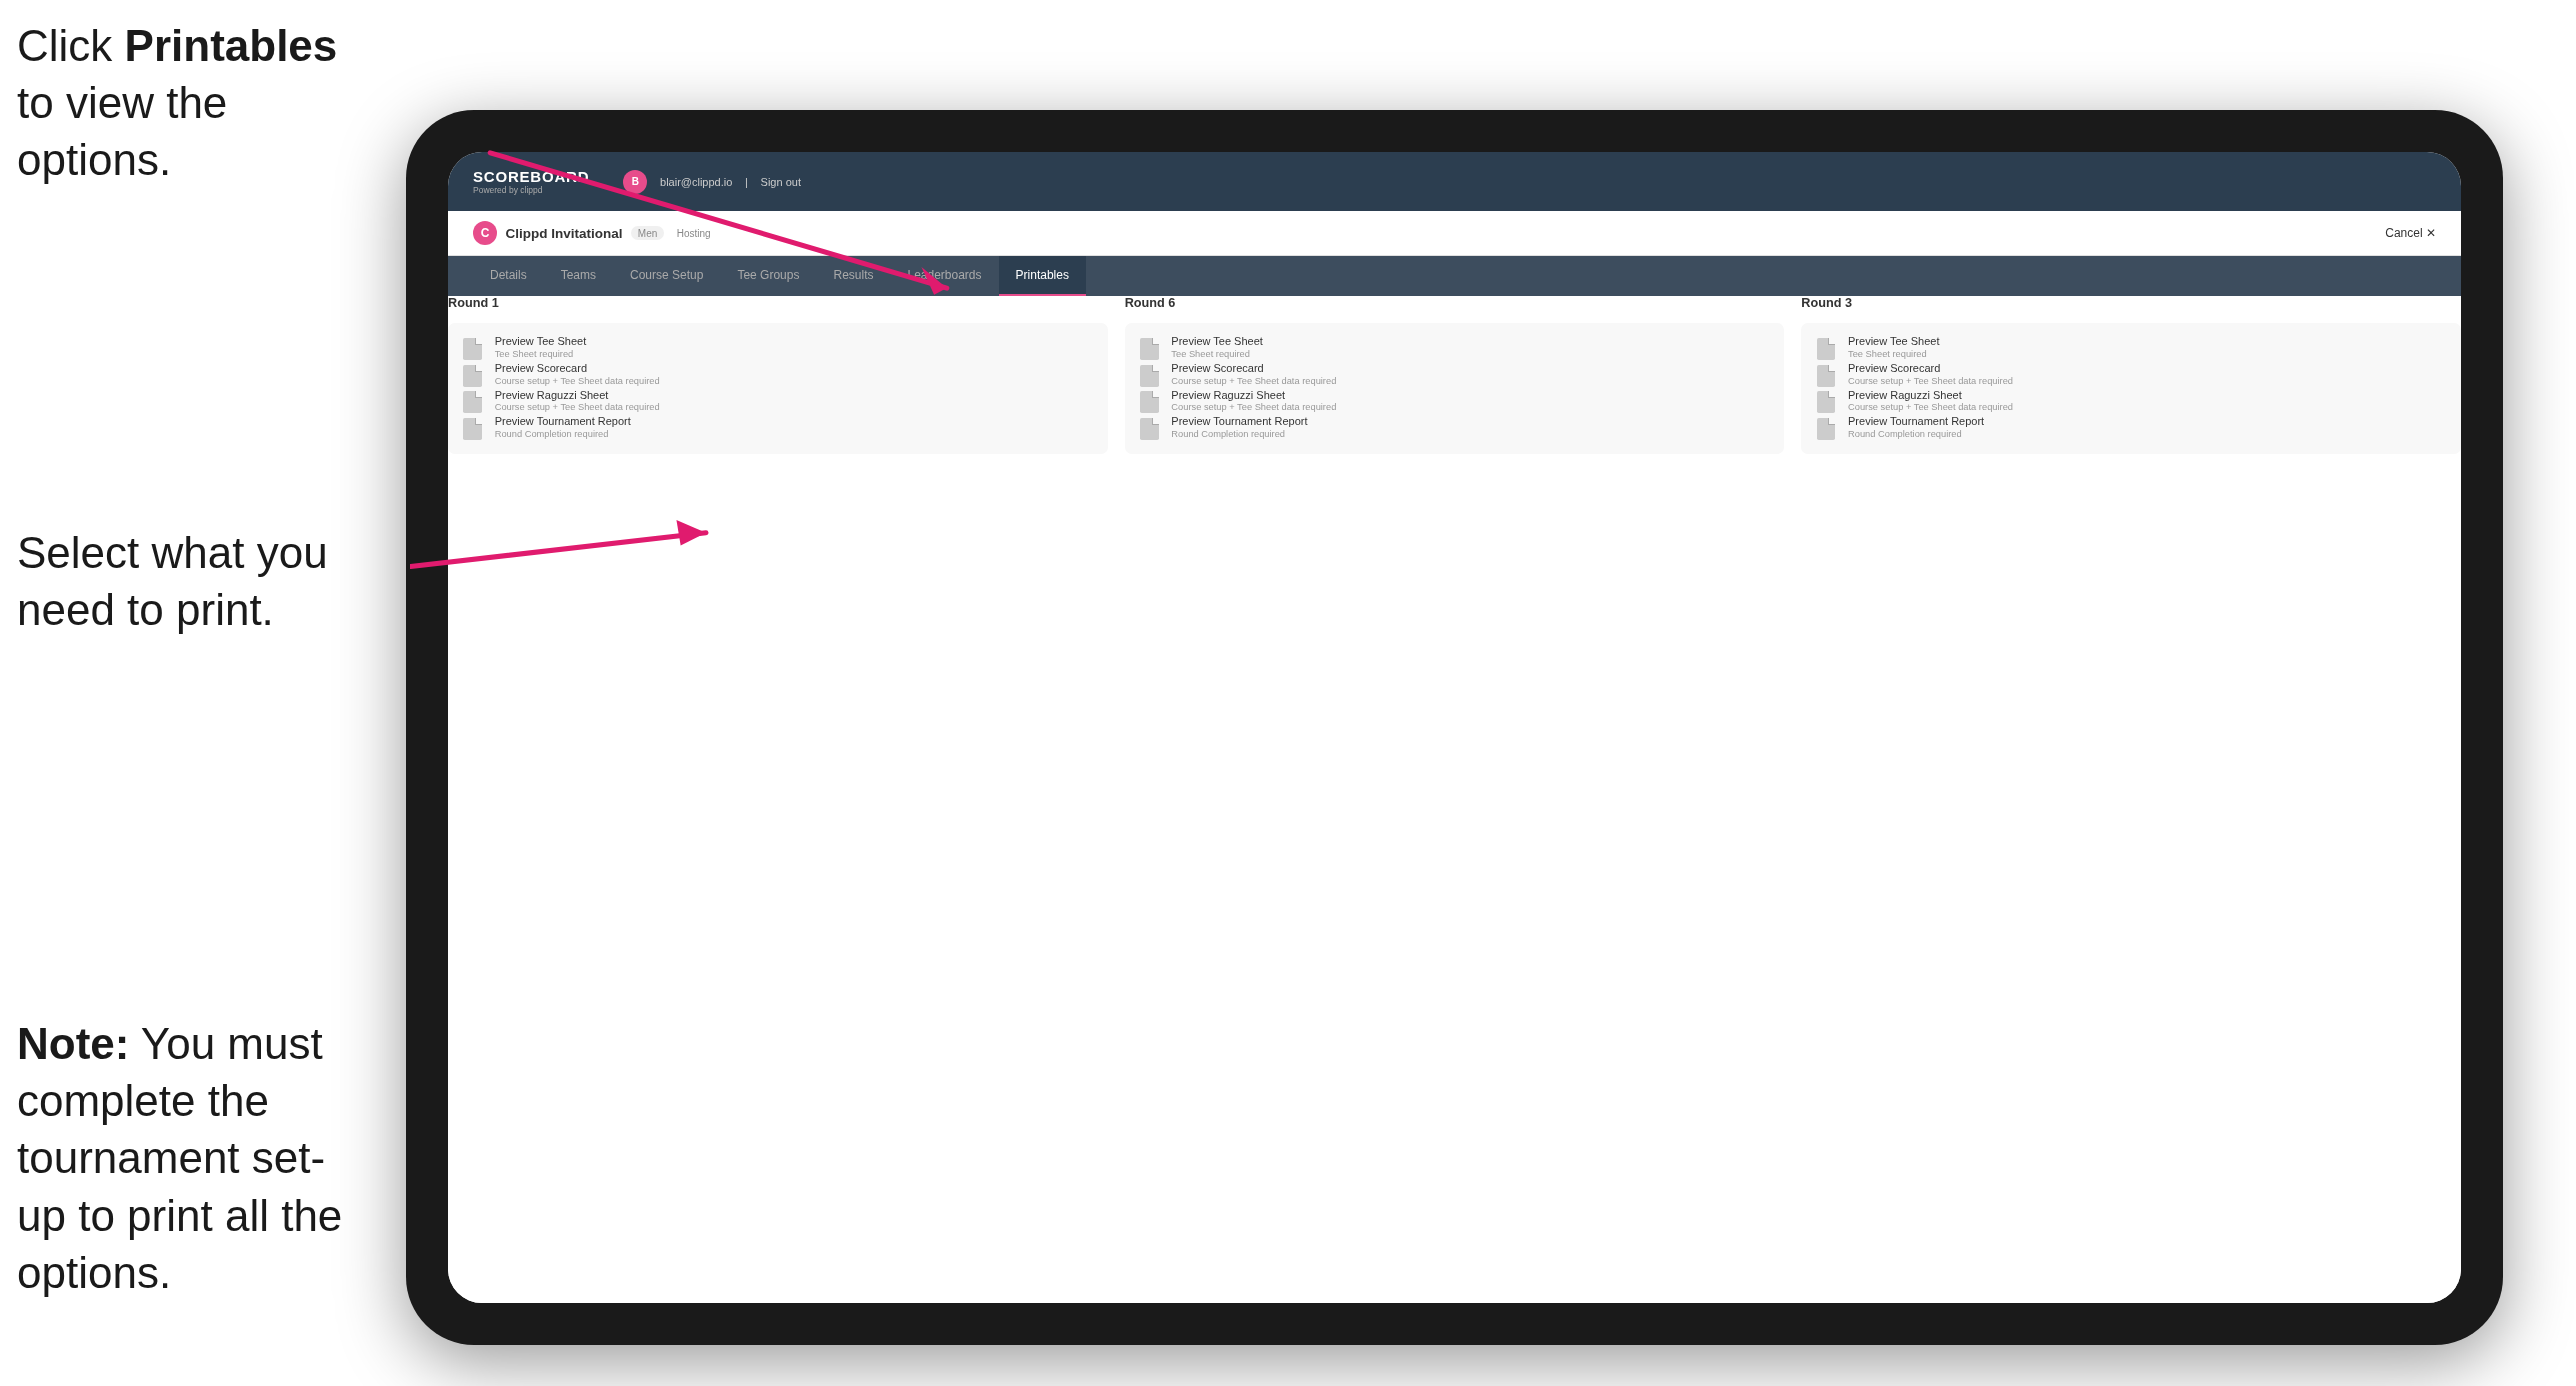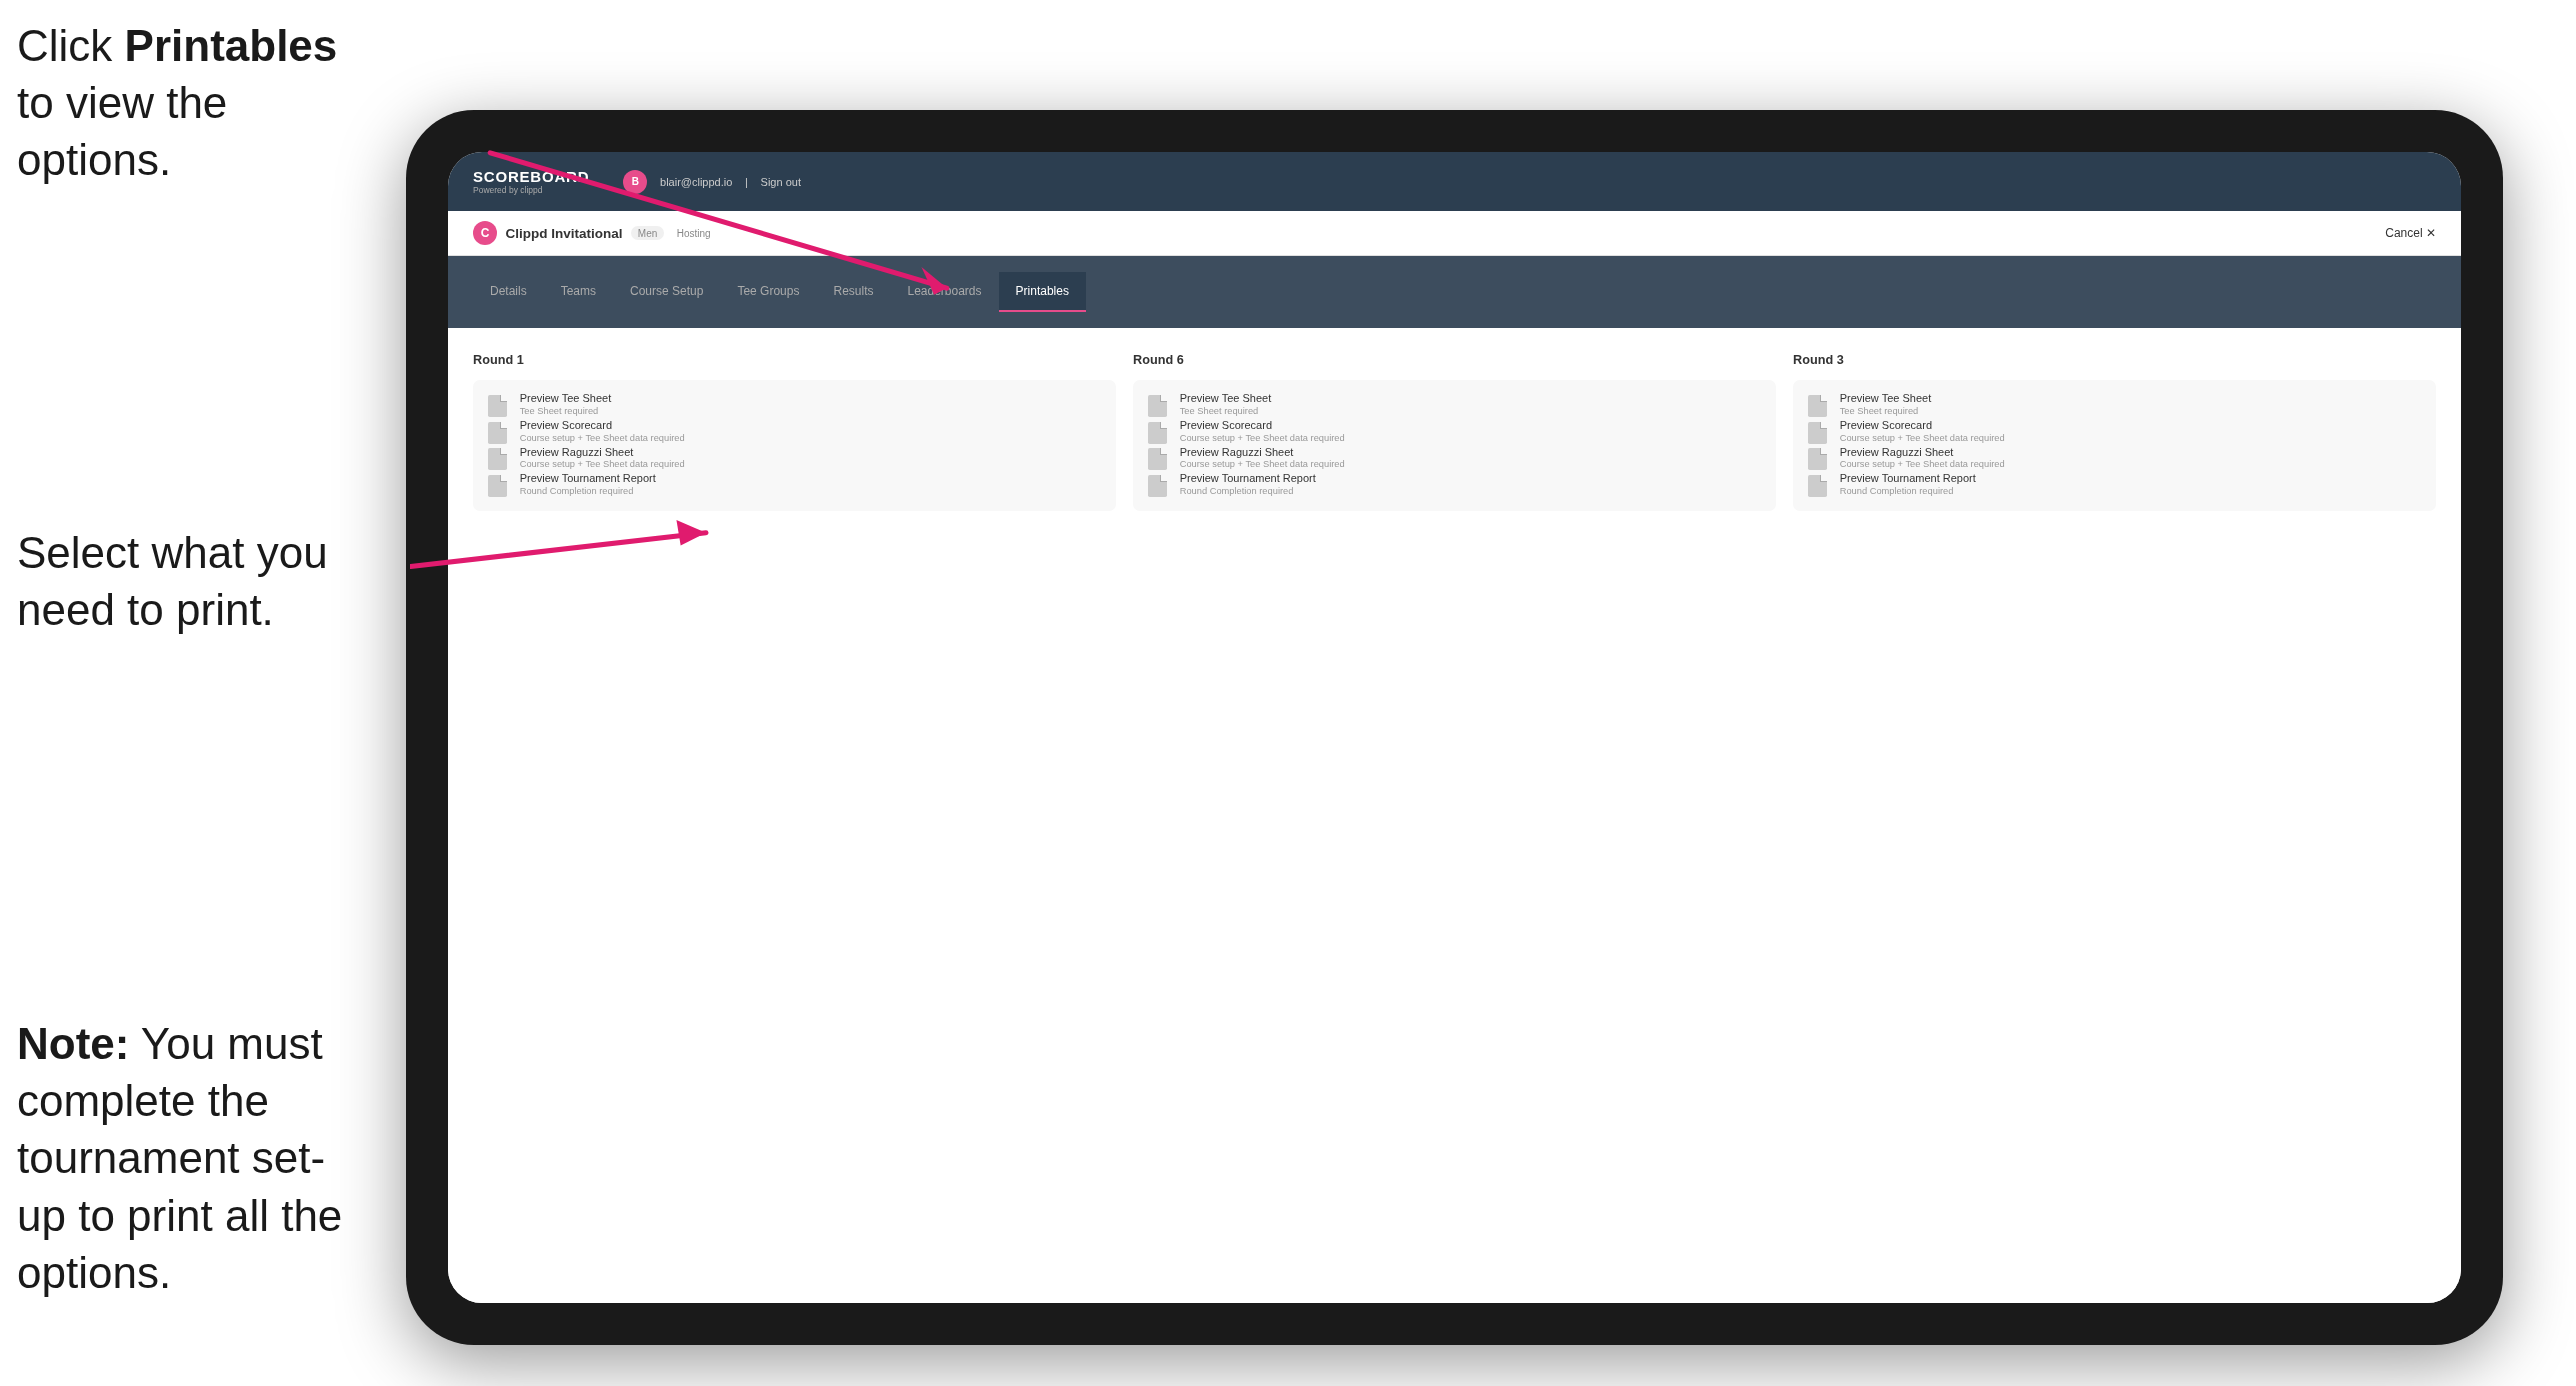--- a/index.html
+++ b/index.html
@@ -188,41 +188,40 @@
       font-size: 12px;
       color: #333;
       cursor: pointer;
       text-align: center;
     }
 
     
     .tab-nav {
       background: #3d4d5e;
       display: flex;
-      padding: 16px 25px;
+      padding: 0 25px;
       flex-shrink: 0;
     }
     .tab-item {
       padding: 12px 17px;
       font-size: 12px;
       color: #aaaaaa;
       cursor: pointer;
       border-bottom: 2.5px solid transparent;
     }
     .tab-item.active {
       color: #ffffff;
       background: #2c3e50;
       border-bottom: 2.5px solid #e74c8b;
     }
 
     
     .main-content {
       flex: 1;
       background: #ffffff;
-      padding: 25px;
       overflow: auto;
     }
 
     .rounds-grid {
       display: grid;
       grid-template-columns: 1fr 1fr 1fr;
       gap: 17px;
     }
 
     .round-section {

